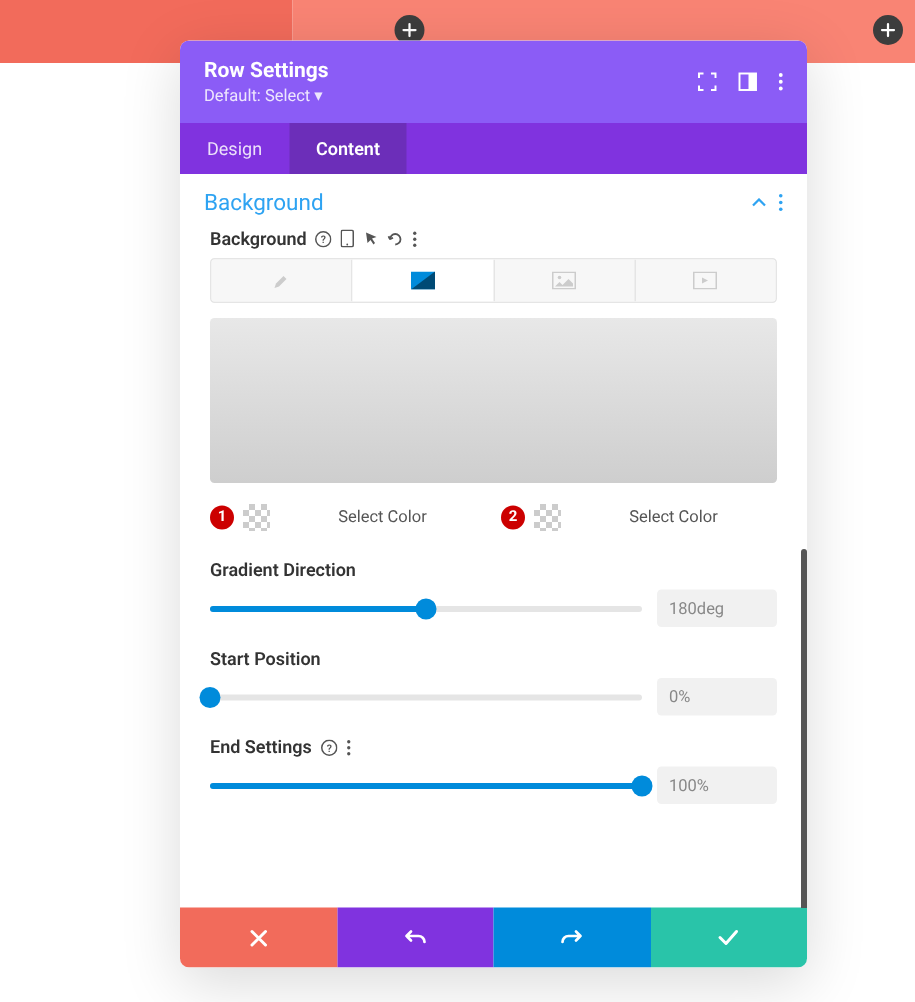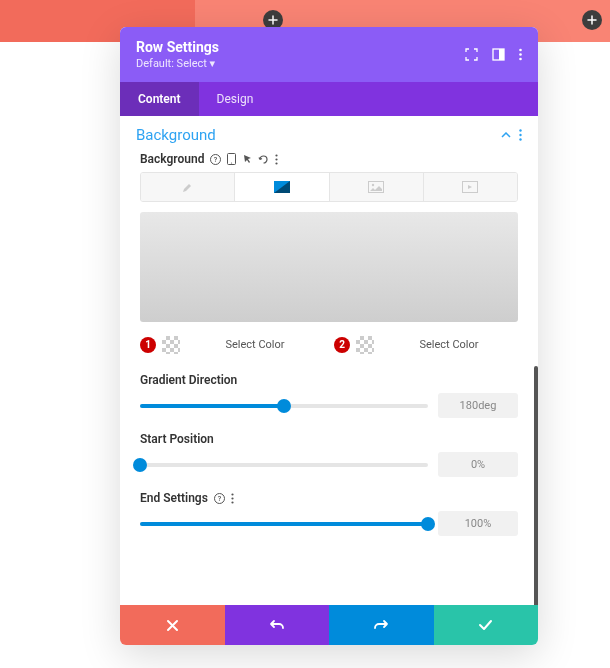--- a/index.html
+++ b/index.html
@@ -40,21 +40,21 @@
 .color-label { flex: 1; text-align: center; font-size: 11px; color: #555; cursor: pointer; padding: 4px; }
 .control-group { margin-bottom: 14px; }
 .control-label { font-size: 12px; color: #333; font-weight: 600; margin-bottom: 6px; display: flex; align-items: center; gap: 6px; }
 .select-wrap { position: relative; }
 .select { width: 100%; background: #f1f1f1; border: none; border-radius: 3px; padding: 8px 10px; font-size: 11px; color: #555; appearance: none; cursor: pointer; }
 .select-chevrons { position: absolute; right: 8px; top: 50%; transform: translateY(-50%); font-size: 9px; color: #888; pointer-events: none; line-height: 0.7; }
 .slider-row { display: flex; align-items: center; gap: 10px; }
 .slider { flex: 1; position: relative; height: 4px; background: #e5e5e5; border-radius: 2px; cursor: pointer; }
 .slider-track { position: absolute; height: 100%; background: #008bdb; border-radius: 2px; }
 .slider-thumb { position: absolute; width: 14px; height: 14px; background: #008bdb; border-radius: 50%; top: 50%; transform: translate(-50%, -50%); cursor: pointer; }
-.slider-value { width: 80px; background: #f1f1f1; border: none; border-radius: 3px; padding: 6px 8px; font-size: 11px; color: #888; text-align: center; }
+.slider-value { width: 80px; background: #f1f1f1; border: none; border-radius: 3px; padding: 6px 8px; font-size: 11px; color: #888; text-align: left; }
 .footer { display: flex; height: 40px; }
 .footer-btn { flex: 1; display: flex; align-items: center; justify-content: center; cursor: pointer; color: #fff; }
 .footer-cancel { background: #f26b5b; }
 .footer-undo { background: #8033df; }
 .footer-redo { background: #008bdb; }
 .footer-save { background: #29c4a9; }
 </style>
 </head>
 <body>
 
@@ -91,22 +91,22 @@
         </svg>
       <svg width="3" height="13" viewBox="0 0 3 13">
           <circle cx="1.5" cy="2" r="1.3" fill="#fff"></circle>
           <circle cx="1.5" cy="6.5" r="1.3" fill="#fff"></circle>
           <circle cx="1.5" cy="11" r="1.3" fill="#fff"></circle>
         </svg>
     </div>
   </div>
 
   <div class="tabs">
+    <div class="tab">Design</div>
     <div class="tab active">Content</div>
-    <div class="tab">Design</div>
   </div>
 
   <div class="content">
     <div class="section-title-row">
       <div class="section-title">Background</div>
       <div class="section-controls">
         <svg width="10" height="6" viewBox="0 0 10 6">
             <path d="M1 5l4-4 4 4" stroke="#2ea3f2" stroke-width="1.5" fill="none"></path>
           </svg>
         <svg width="3" height="12" viewBox="0 0 3 12">

